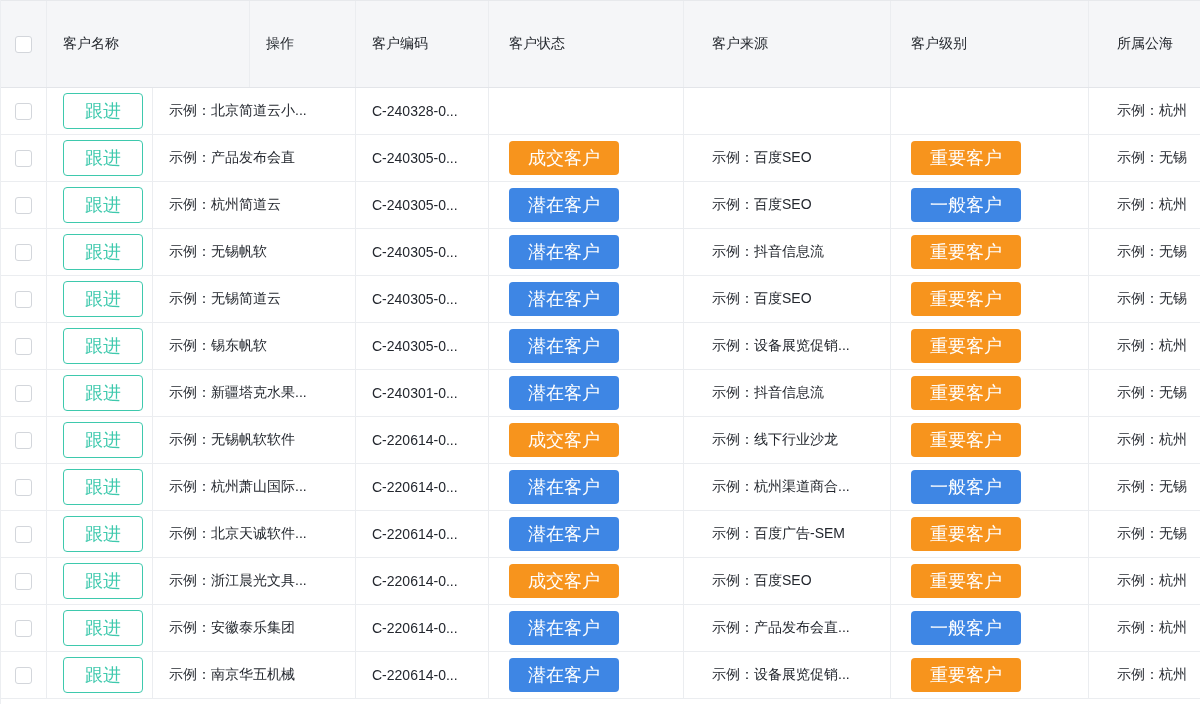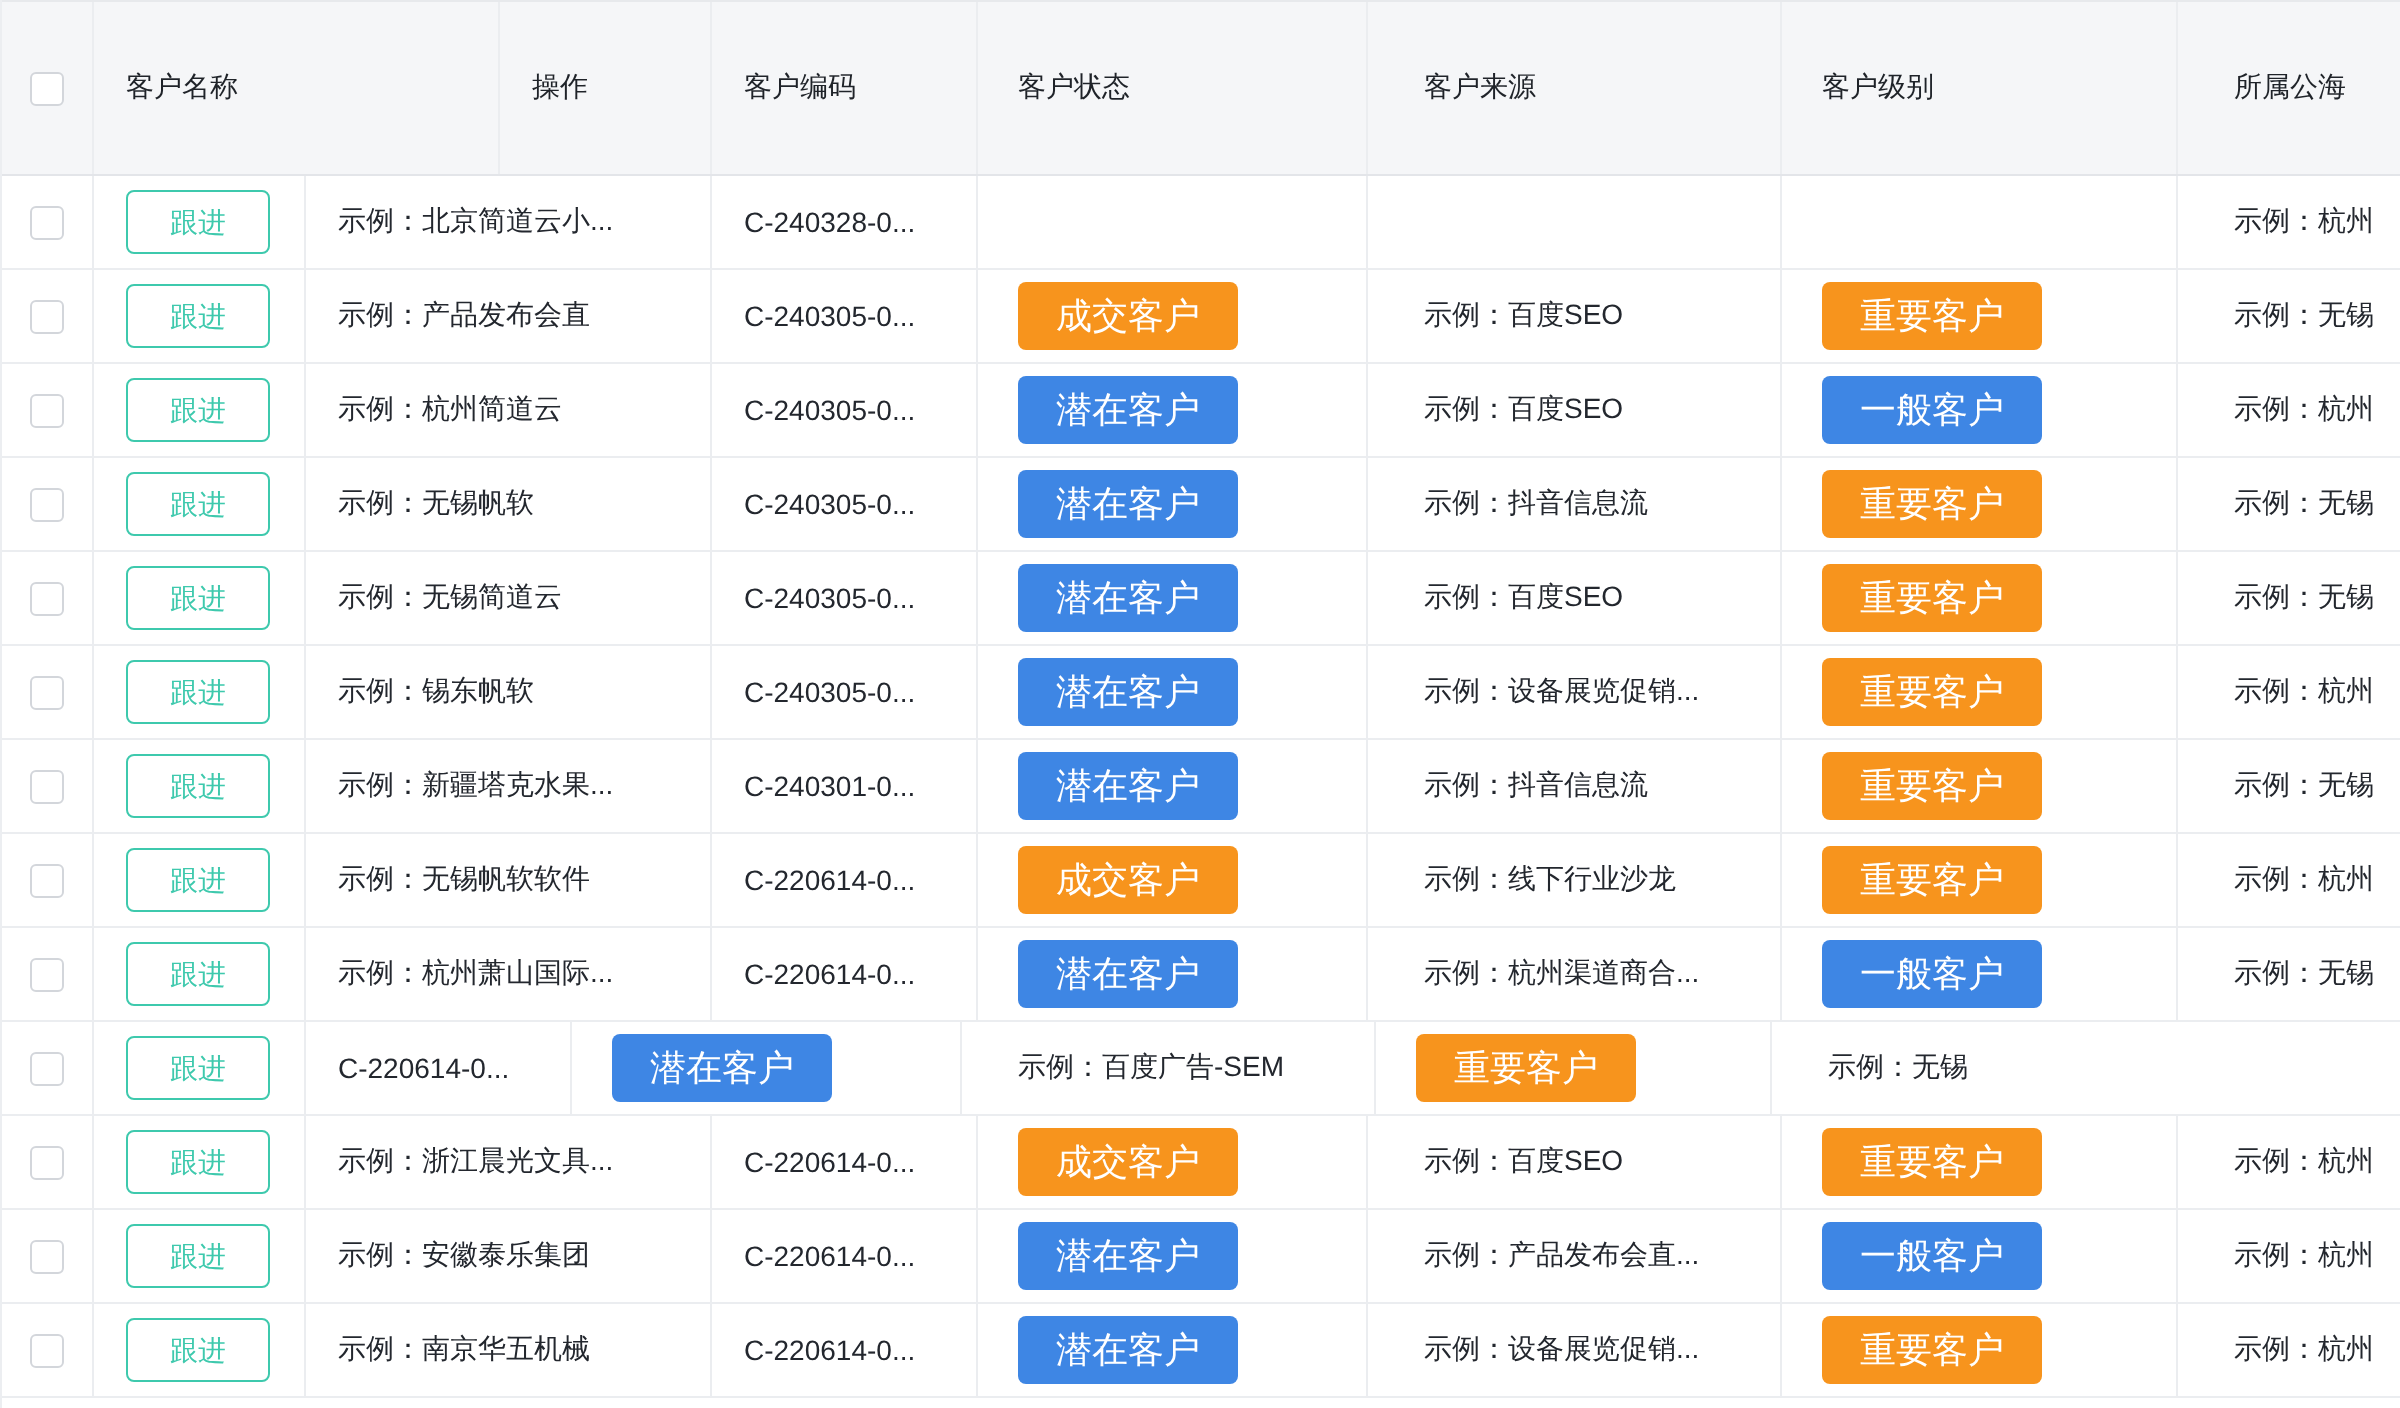--- a/index.html
+++ b/index.html
@@ -32,21 +32,21 @@
   .c5 { width:207px; padding-left:28px; }
   .c6 { width:198px; padding-left:20px; }
   .c7 { width:197px; padding-left:28px; border-right:none; overflow:visible; }
   .checkbox {
     width:17px; height:17px; background:#fff;
     border:1px solid #d3d6db; border-radius:3px; display:inline-block;
     cursor:pointer;
   }
   .follow-btn {
     border:1px solid #3ec9ad; color:#3ec9ad; background:#fff;
-    border-radius:4px; padding:8px 21px; font-size:14px; line-height:1;
+    border-radius:4px; padding:8px 21px; font-size:18px; line-height:1;
     cursor:pointer; font-family:inherit;
   }
   .badge {
     color:#fff; border-radius:4px; padding:5px 19px;
     font-size:18px; line-height:1.35; display:inline-block;
   }
 </style>
 </head>
 <body>
 
@@ -324,20 +324,23 @@
     </div>
   </div>
 
   <div class="row">
     <div class="cell c0">
       <span class="checkbox"></span>
     </div>
     <div class="cell c1">
       <button class="follow-btn" style="color: rgb(62, 201, 173); border-color: rgb(62, 201, 173);">跟进</button>
     </div>
+    <div class="cell c2">
+      <span>示例：北京天诚软件...</span>
+    </div>
     <div class="cell c3">
       <span>C-220614-0...</span>
     </div>
     <div class="cell c4">
       <span class="badge" style="background: rgb(62, 134, 228);">潜在客户</span>
     </div>
     <div class="cell c5">
       <span>示例：百度广告-SEM</span>
     </div>
     <div class="cell c6">

